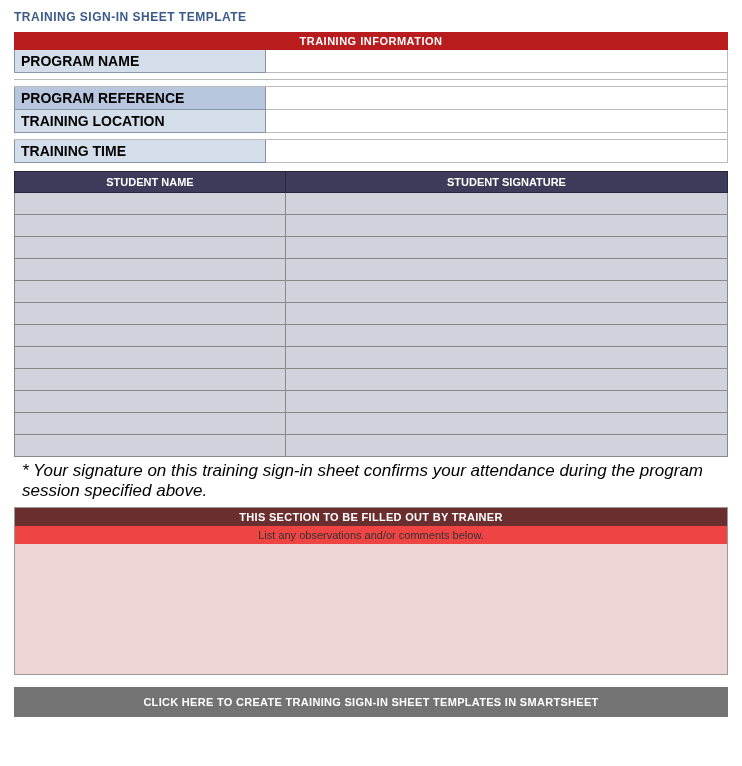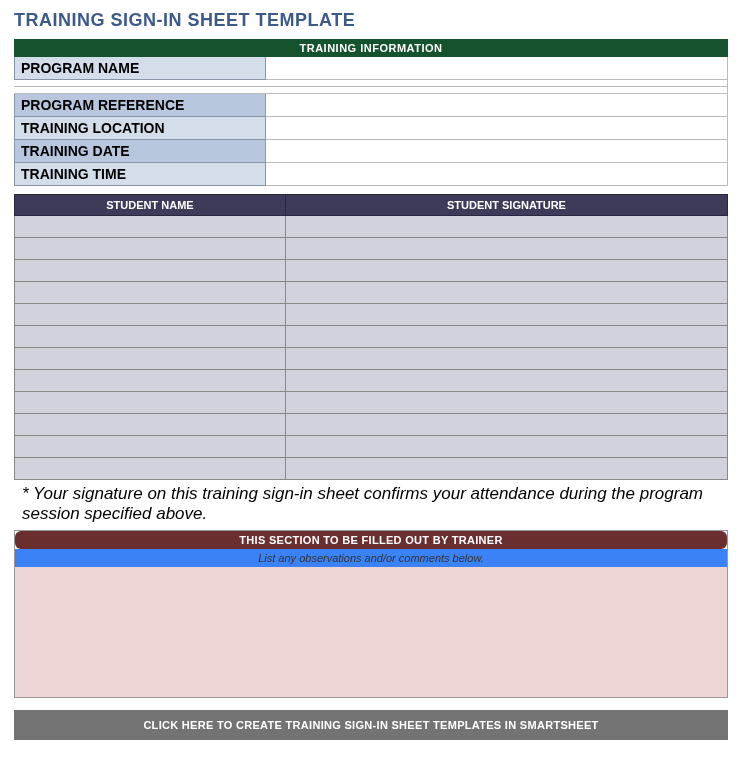--- a/index.html
+++ b/index.html
@@ -1,37 +1,37 @@
 <!DOCTYPE html>
 <html><head>
   <meta charset="utf-8">
   <style>
     * { box-sizing: border-box; margin: 0; padding: 0; }
     body { font-family: Arial, sans-serif; background: #fff; width: 742px; padding: 10px 14px; }
     
-    .page-title { color: #3b5a8a; font-size: 18px; font-weight: bold; letter-spacing: 0.5px; margin-bottom: 8px; }
+    .page-title { color: #3b5a8a; font-size: 12px; font-weight: bold; letter-spacing: 0.5px; margin-bottom: 8px; }
     
     .info-table { width: 100%; border-collapse: collapse; }
-    .info-header { background: #14532d; color: #fff; text-align: center; font-size: 11px; font-weight: bold; padding: 3px 0; letter-spacing: 0.5px; }
+    .info-header { background: #b91c1c; color: #fff; text-align: center; font-size: 11px; font-weight: bold; padding: 3px 0; letter-spacing: 0.5px; }
     .info-row { display: flex; }
     .info-label { background: #b8c7de; font-size: 14px; font-weight: bold; padding: 3px 6px; width: 252px; border: 1px solid #8895a8; border-top: none; }
     .info-label.light { background: #d4ddea; }
     .info-value { flex: 1; background: #fff; border: 1px solid #bbb; border-left: none; border-top: none; padding: 3px 6px; font-size: 10px; }
     
     .student-table { width: 100%; border-collapse: collapse; margin-top: 8px; }
     .student-header { background: #3e3a5a; color: #fff; font-size: 11px; font-weight: bold; text-align: center; padding: 4px 0; }
     .student-header th { border: 1px solid #2a2640; padding: 4px 0; }
     .student-header th:first-child { width: 38%; }
     .student-row td { background: #d2d2dd; border: 1px solid #888; height: 22px; padding: 0 6px; font-size: 10px; }
     
     .disclaimer { font-size: 17px; font-style: italic; padding: 4px 8px; color: #000; }
     
     .trainer-section { border: 1px solid #999; margin-top: 2px; }
-    .trainer-header { background: #6b2e2e; color: #fff; text-align: center; font-size: 11px; font-weight: bold; padding: 3px 0; letter-spacing: 0.3px; border-radius: 6px; }
-    .trainer-hint { background: #3b82f6; text-align: center; font-size: 11px; font-style: italic; padding: 3px 0; color: #333; }
+    .trainer-header { background: #6b2e2e; color: #fff; text-align: center; font-size: 11px; font-weight: bold; padding: 3px 0; letter-spacing: 0.3px; }
+    .trainer-hint { background: #ef4444; text-align: center; font-size: 11px; padding: 3px 0; color: #333; }
     .trainer-body { background: #edd5d5; height: 130px; }
     
     .cta-button { background: #737373; color: #fff; text-align: center; font-size: 11px; font-weight: bold; padding: 9px 0; margin-top: 12px; letter-spacing: 0.3px; cursor: pointer; }
   </style>
 </head>
 <body>
 
 <div class="page-title">TRAINING SIGN-IN SHEET TEMPLATE</div>
 
 <div class="info-table">
@@ -49,21 +49,20 @@
       </div>
       <div class="info-row">
         <div class="info-label">PROGRAM REFERENCE</div>
         <div class="info-value"></div>
       </div>
       <div class="info-row">
         <div class="info-label light">TRAINING LOCATION</div>
         <div class="info-value"></div>
       </div>
       <div class="info-row">
-        <div class="info-label">TRAINING DATE</div>
         <div class="info-value"></div>
       </div>
       <div class="info-row">
         <div class="info-label light">TRAINING TIME</div>
         <div class="info-value"></div>
       </div>
     </div>
 </div>
 
 <table class="student-table">

